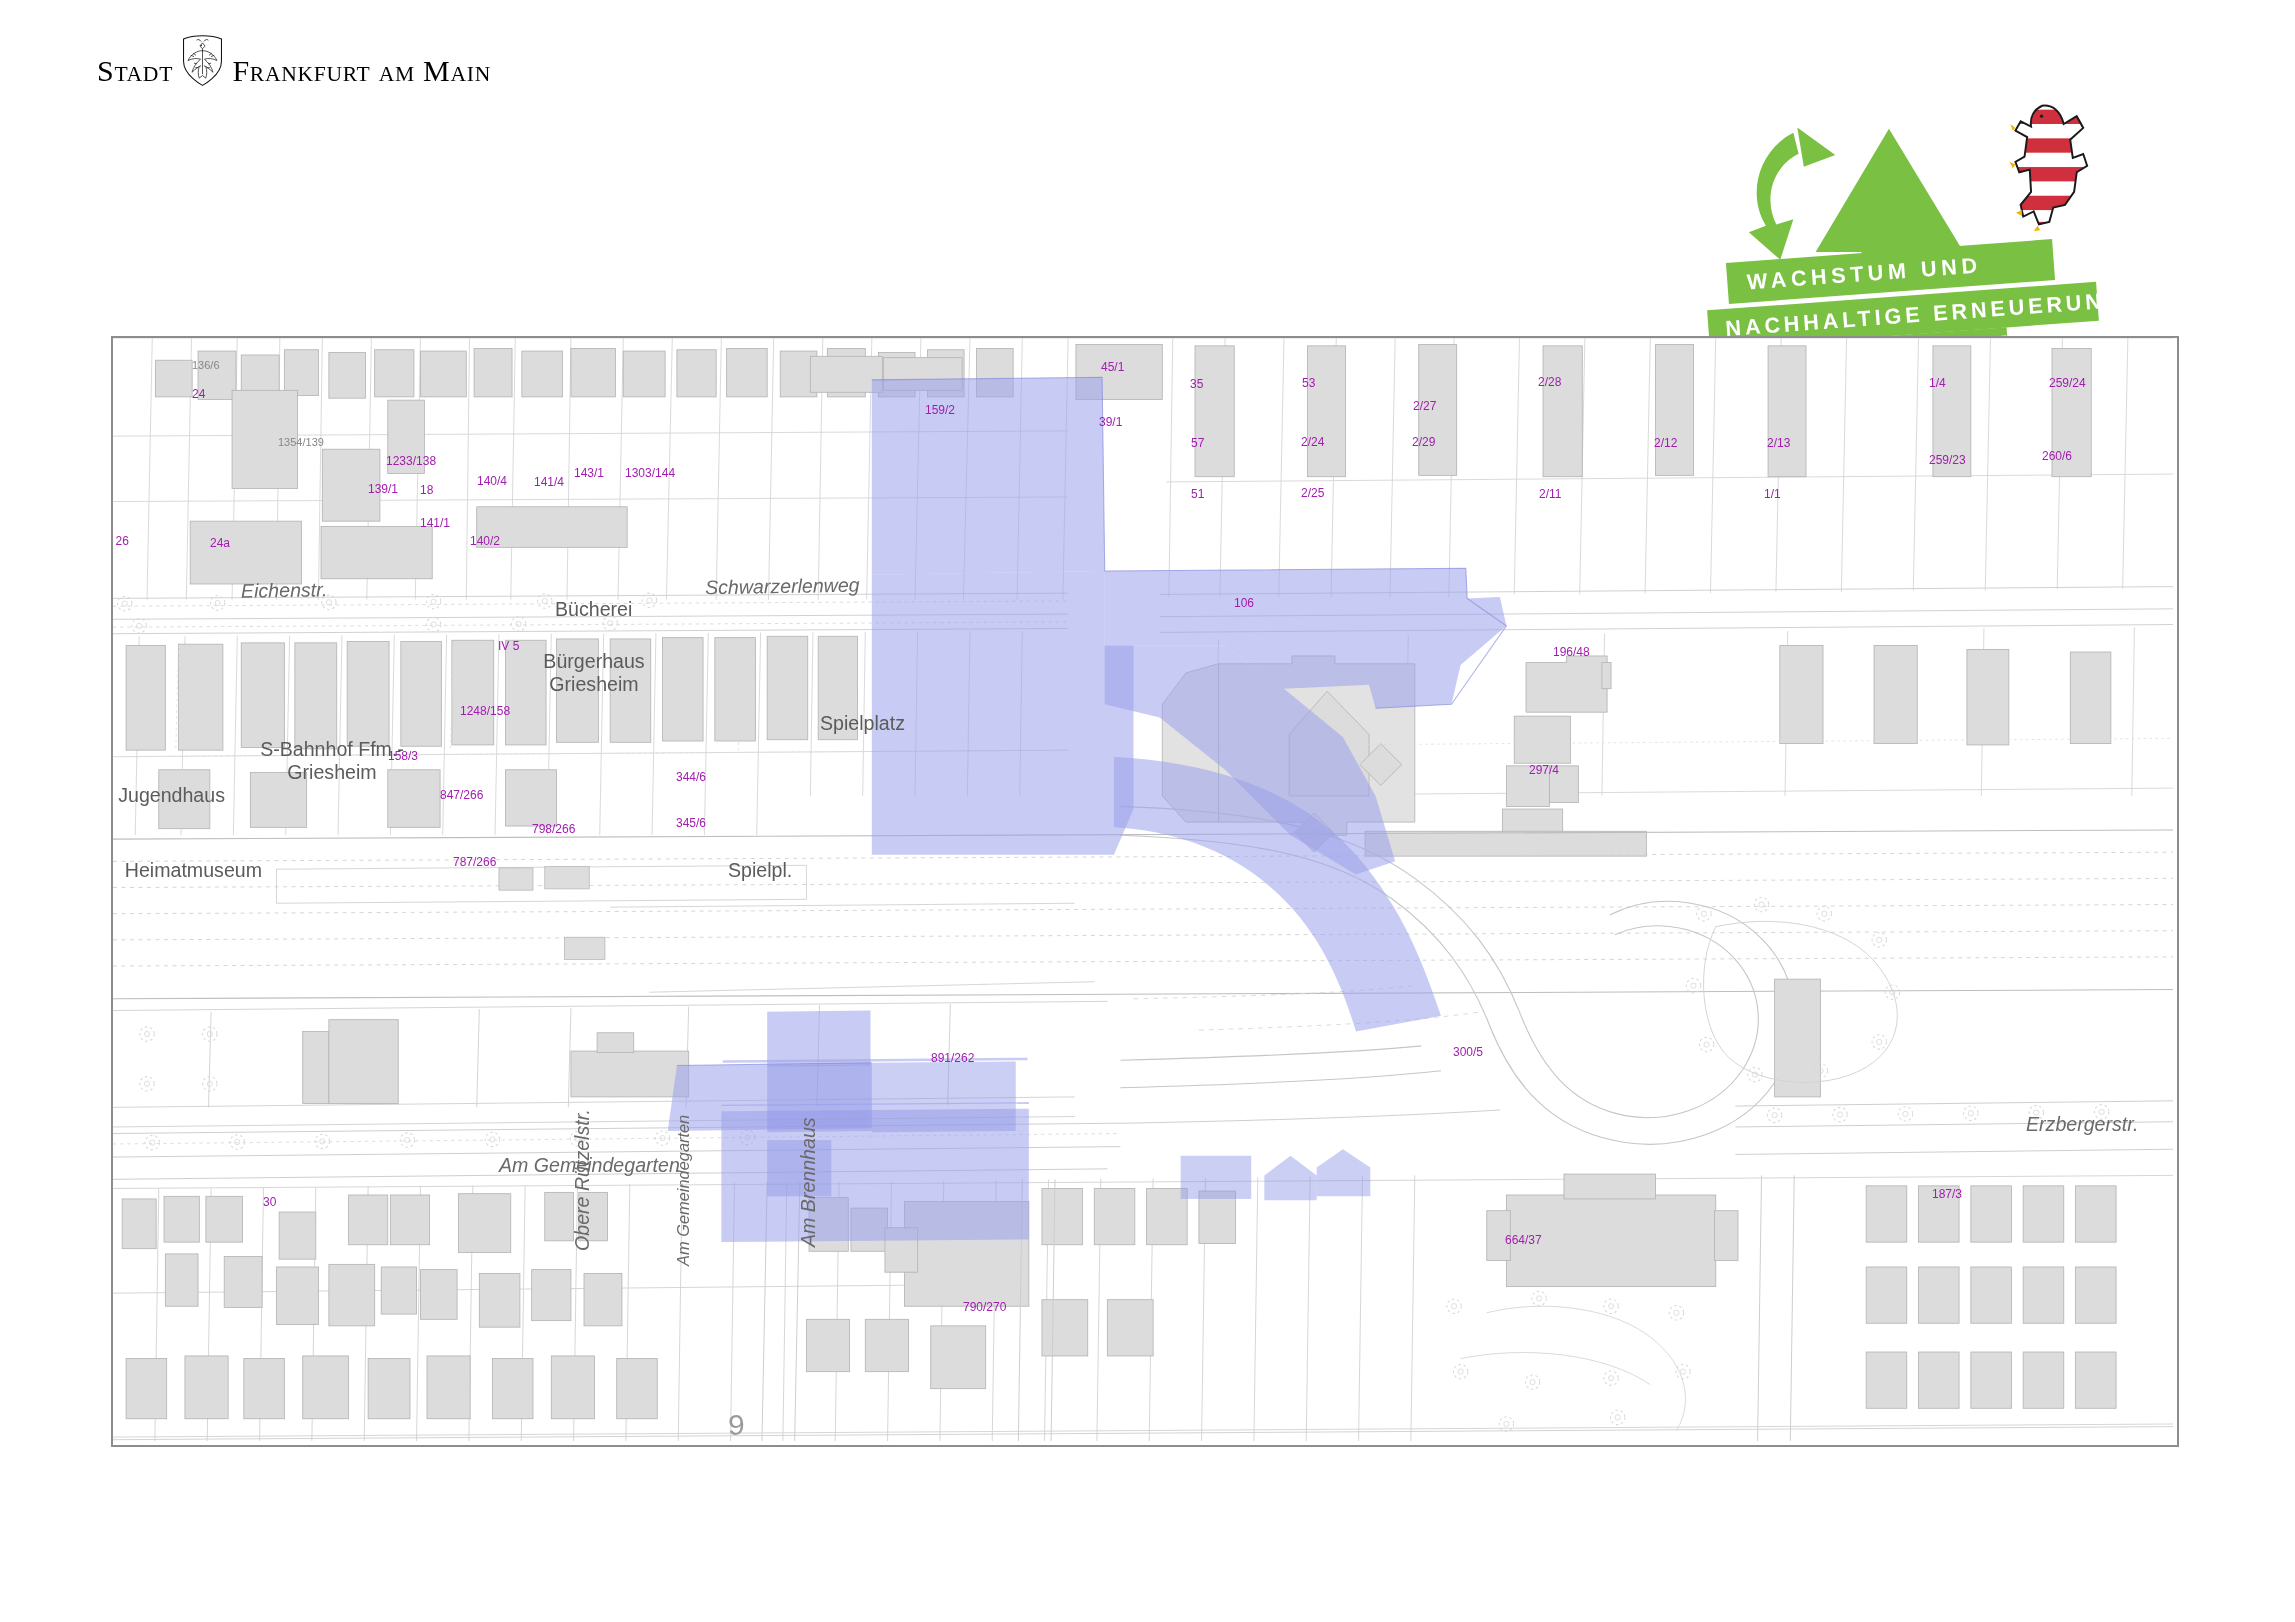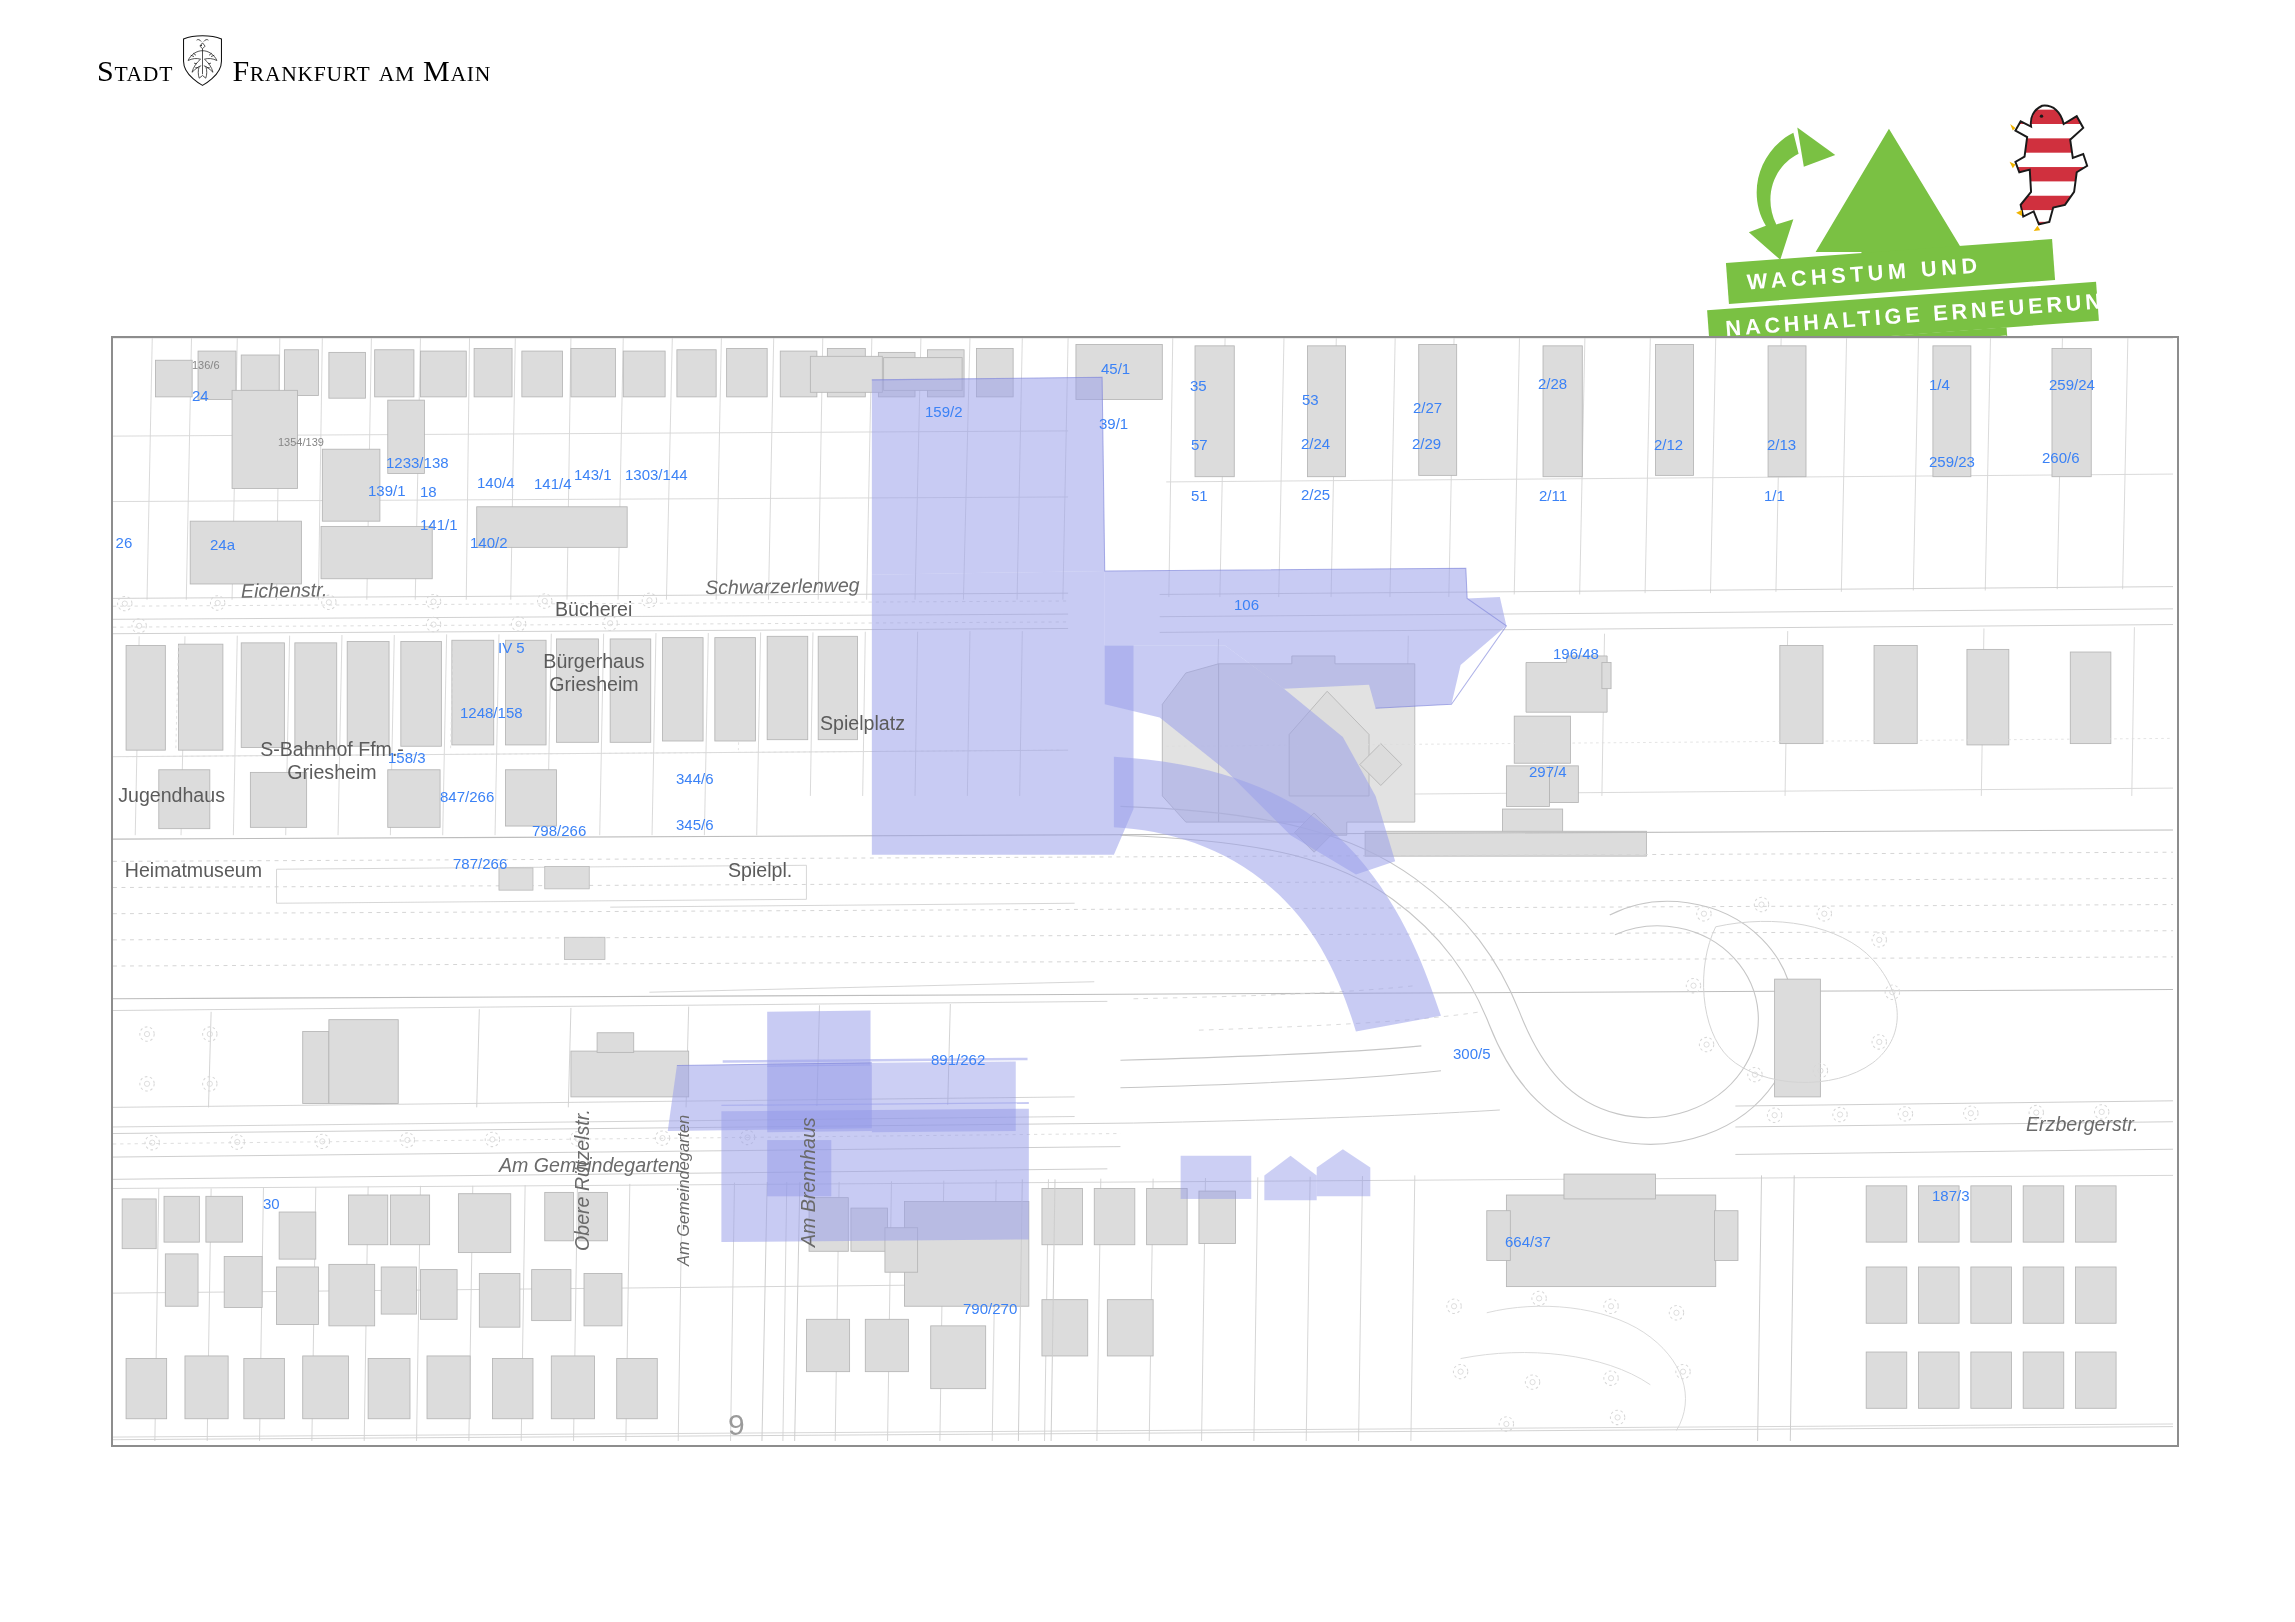--- a/index.html
+++ b/index.html
@@ -36,21 +36,21 @@
   #map-frame{position:absolute;left:111px;top:336px;width:2064px;height:1107px;
     border:2px solid #8d8d8d;background:#ffffff;overflow:hidden;}
   #map-canvas{position:absolute;left:0;top:0;width:2060px;height:1103px;}
   #map-canvas svg{display:block;width:100%;height:100%;}
 
   .mlabel{position:absolute;color:#5b5b5b;font-family:"Liberation Sans",sans-serif;white-space:nowrap;}
   .mlabel.street{font-style:italic;font-size:19.6px;color:#6a6a6a;}
   .mlabel.place{font-size:19.6px;color:#5b5b5b;}
   .mlabel.place2{font-size:19.6px;color:#5b5b5b;line-height:1.18;}
   .mlabel.tiny{font-size:11px;color:#868686;}
-  .mlabel.num{font-size:15px;color:#3b82f6;}
+  .mlabel.num{font-size:12px;color:#a21caf;}
   .mlabel.big9{font-size:30px;color:#9a9a9a;}
 
   
   #footer{position:absolute;left:0;top:1465px;width:2295px;height:157px;}
 </style>
 </head>
 <body>
 
 <div id="header">
 
@@ -642,21 +642,21 @@
   <div class="mlabel num" style="left:364px;top:136px;">140/4</div>
   <div class="mlabel num" style="left:421px;top:137px;">141/4</div>
   <div class="mlabel num" style="left:307px;top:178px;">141/1</div>
   <div class="mlabel num" style="left:357px;top:196px;">140/2</div>
   <div class="mlabel num" style="left:461px;top:128px;">143/1</div>
   <div class="mlabel num" style="left:512px;top:128px;">1303/144</div>
   <div class="mlabel num" style="left:812px;top:65px;">159/2</div>
   <div class="mlabel num" style="left:988px;top:22px;">45/1</div>
   <div class="mlabel num" style="left:986px;top:77px;">39/1</div>
   <div class="mlabel num" style="left:1077px;top:39px;">35</div>
-  <div class="mlabel num" style="left:1189px;top:53px;text-align:center;">53</div>
+  <div class="mlabel num" style="left:1189px;top:38px;text-align:center;">53</div>
   <div class="mlabel num" style="left:1300px;top:37px;margin-top:24px;">2/27</div>
   <div class="mlabel num" style="left:1425px;top:37px;">2/28</div>
   <div class="mlabel num" style="left:1078px;top:98px;">57</div>
   <div class="mlabel num" style="left:1188px;top:97px;">2/24</div>
   <div class="mlabel num" style="left:1299px;top:97px;">2/29</div>
   <div class="mlabel num" style="left:1078px;top:149px;">51</div>
   <div class="mlabel num" style="left:1188px;top:148px;">2/25</div>
   <div class="mlabel num" style="left:1426px;top:149px;">2/11</div>
   <div class="mlabel num" style="left:1541px;top:98px;">2/12</div>
   <div class="mlabel num" style="left:1654px;top:98px;">2/13</div>

